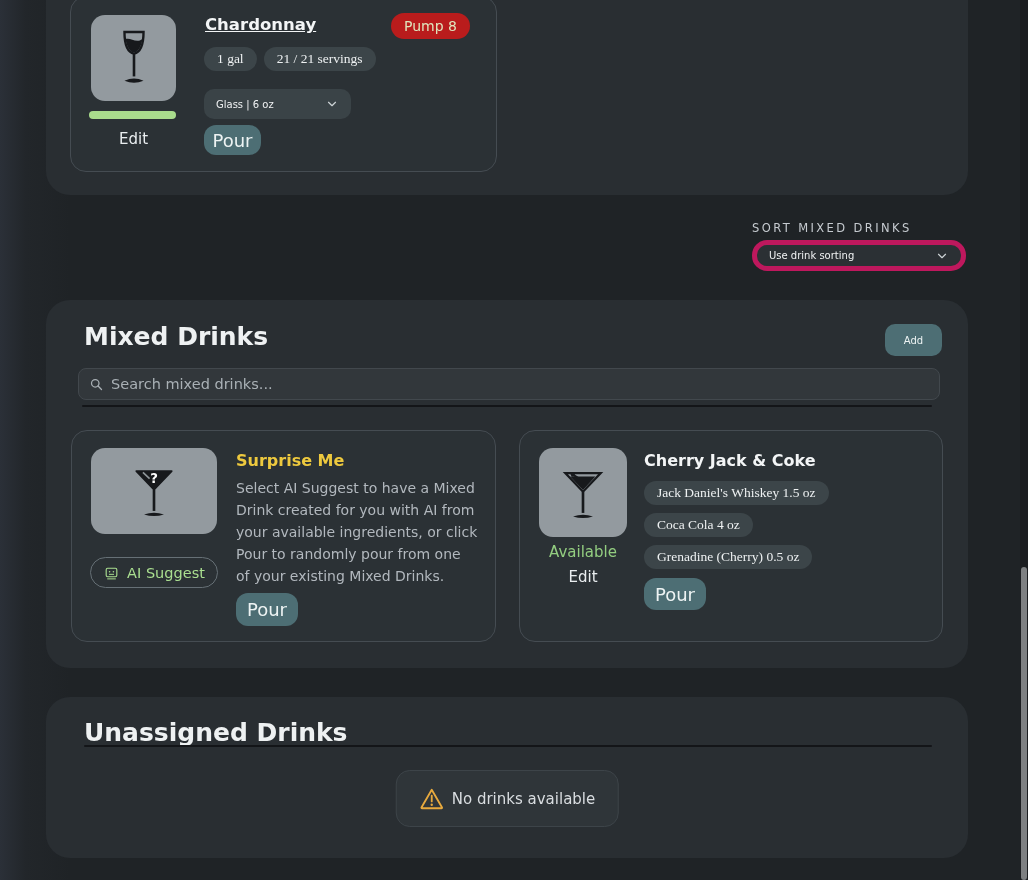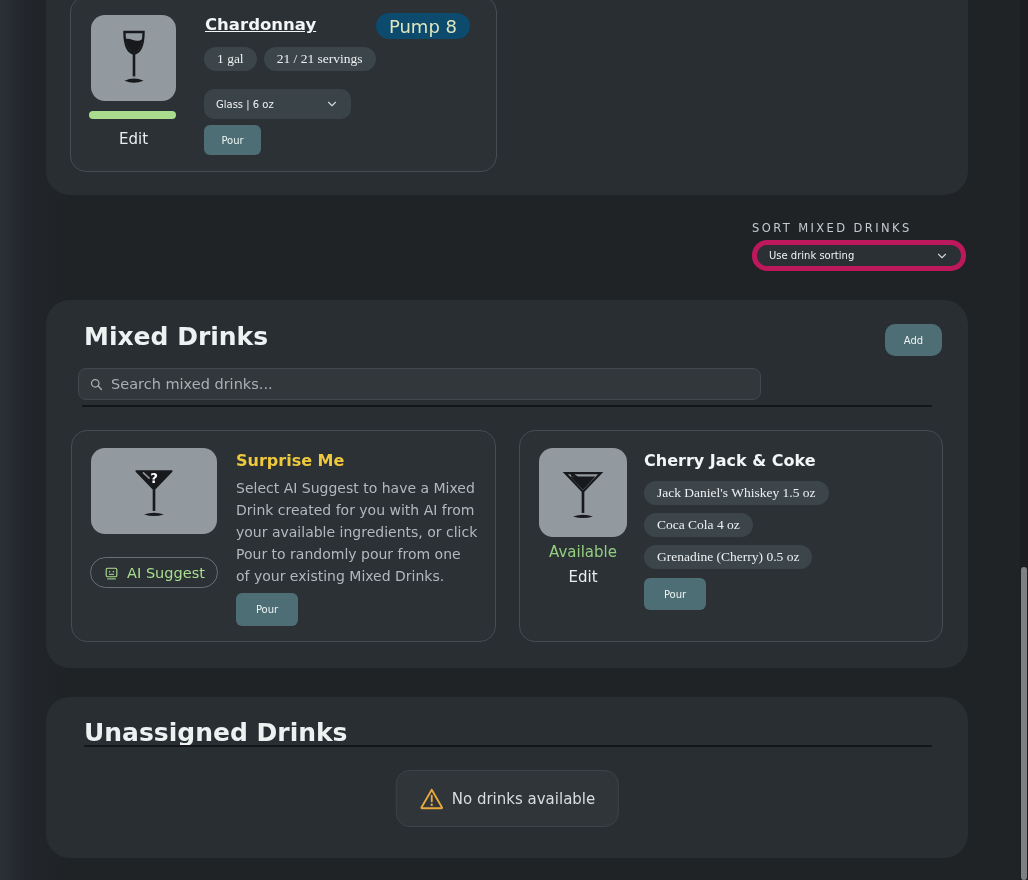--- a/index.html
+++ b/index.html
@@ -13,52 +13,52 @@
   .panel { position:absolute; left:46px; width:922px; background:#292e32; border-radius:24px; }
   .card  { position:absolute; background:#2b3135; border:1px solid #454c52; border-radius:16px; }
 
   .tile { position:absolute; background:#939a9f; border-radius:14px; display:flex; align-items:center; justify-content:center; }
   .tile svg { display:block; }
 
   .pill-badge { position:absolute; display:inline-flex; align-items:center; background:#3c4549; color:#eef1f2;
     font-size:13.5px; height:24px; padding:0 13px; border-radius:12px; white-space:nowrap;font-family:Liberation Serif, serif; }
 
   .btn-teal { position:absolute; display:flex; align-items:center; justify-content:center; background:#4d6e74;
-    color:#edf3f3; border:none; border-radius:6px; font-size:10px; font-family:inherit; cursor:pointer; }
+    color:#edf3f3; border:none; border-radius:12px; font-size:18px; font-family:inherit; cursor:pointer; }
 
   .select-box { position:absolute; display:flex; align-items:center; background:#3a4347; color:#f0f2f3;
     font-size:10px; border-radius:10px; padding:0 12px; cursor:pointer; }
   .select-box .chev { margin-left:auto; color:#cdd3d6; display:flex; }
 
   .edit-link { position:absolute; text-align:center; color:#e9edef; font-size:15px; cursor:pointer; }
 
   
   #top-panel { top:-44px; height:239px; }
   #chardonnay-card { left:24px; top:40px; width:427px; height:176px; }
   #chardonnay-tile { left:20px; top:18px; width:85px; height:86px; }
   #chardonnay-progress { position:absolute; left:18px; top:114px; width:87px; height:8px; background:#a9dc8c; border-radius:4px; }
   #chardonnay-edit { left:20px; top:133px; width:85px; }
   #chardonnay-title { position:absolute; left:134px; top:18px; font-size:16.5px; font-weight:bold; color:#f3f5f6;text-decoration:underline; }
   #pump-badge { position:absolute; right:26px; top:16px; height:26px; display:flex; align-items:center;
-    background:#0c4a6e; color:#dfe5bd; font-size:18px; padding:0 13px; border-radius:13px; }
+    background:#b91c1c; color:#dfe5bd; font-size:14px; padding:0 13px; border-radius:13px; }
   #chardonnay-badges { position:absolute; left:133px; top:50px; display:flex; gap:7px; }
   #chardonnay-badges .pill-badge { position:static; }
   #glass-select { left:133px; top:92px; width:147px; height:30px; }
   #chardonnay-pour { left:133px; top:128px; width:57px; height:30px; }
 
   
   #sort-label { position:absolute; left:752px; top:221px; font-size:11.5px; letter-spacing:2.4px; color:#c6cbd0; }
   #sort-select { left:752px; top:240px; width:214px; height:31px; background:#2b3034; border:5px solid #be185d; border-radius:15px; }
 
   
   #mixed-panel { top:300px; height:368px; }
   .panel-title { position:absolute; left:38px; font-size:25px; font-weight:600; color:#eef1f2; }
   #mixed-title { top:22px; }
   #add-btn { right:26px; top:24px; width:57px; height:32px; border-radius:10px; font-size:10px; }
-  #search-wrap { position:absolute; left:32px; top:68px; width:683px; height:32px; background:#32373b;
+  #search-wrap { position:absolute; left:32px; top:68px; width:862px; height:32px; background:#32373b;
     border:1px solid #42484d; border-radius:8px; display:flex; align-items:center; padding:0 10px; color:#a9b0b5; }
   #search-wrap input { flex:1; background:transparent; border:none; outline:none; color:#dfe3e6;
     font-size:14.5px; font-family:inherit; margin-left:7px; }
   #search-wrap input::placeholder { color:#a9b0b5; }
   .divider { position:absolute; height:2px; background:#131518; border-radius:1px; }
   #mixed-divider { left:36px; right:36px; top:105px; }
 
   #surprise-card { left:25px; top:130px; width:425px; height:212px; }
   #surprise-tile { left:19px; top:17px; width:126px; height:86px; }
   #ai-suggest-btn { position:absolute; left:18px; top:126px; height:31px; width:128px; display:flex; align-items:center;

